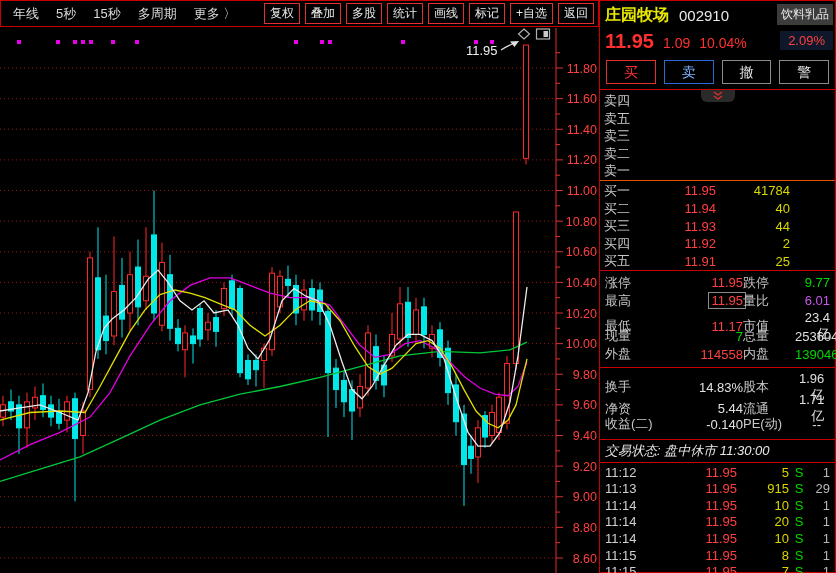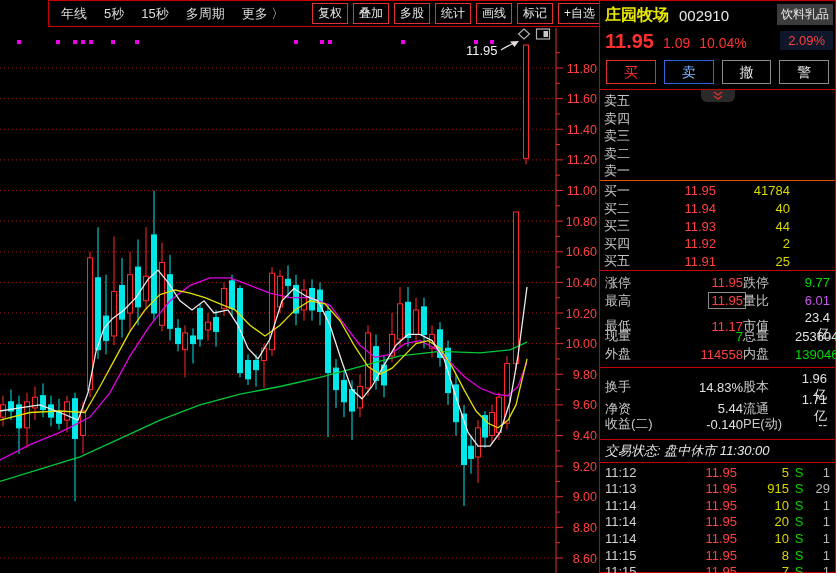--- a/index.html
+++ b/index.html
@@ -1,20 +1,20 @@
 <!DOCTYPE html>
 <html><head>
 <meta charset="utf-8">
 <style>
   html,body{margin:0;padding:0;background:#000;}
   body{width:836px;height:573px;position:relative;overflow:hidden;
        font-family:"Liberation Sans",sans-serif;color:#d8d8d8;}
   
   .topbar{position:absolute;left:0;top:0;width:599px;height:27px;
-          border:1px solid #c80000;box-sizing:border-box;display:flex;align-items:center;background:#000;margin-left:48px;}
+          border:1px solid #c80000;box-sizing:border-box;display:flex;align-items:center;background:#000;}
   .menu{display:flex;gap:17px;padding-left:12px;font-size:13px;color:#dcdcdc;white-space:nowrap;}
   .menu span{cursor:default;}
   .tb-buttons{display:flex;gap:5px;margin-left:auto;padding-right:4px;}
   .tb-btn{border:1px solid #e03030;color:#eaeaea;font-size:12px;line-height:19px;
           padding:0 5px;background:#000;white-space:nowrap;}
   
   .chart-wrap{position:absolute;left:0;top:28px;width:600px;height:545px;}
   
   .panel{position:absolute;left:599px;top:0;width:237px;height:573px;box-sizing:border-box;
          border:1px solid #c80000;background:#000;font-size:13px;}
@@ -42,21 +42,21 @@
   .book-row .lbl{color:#c8c8c8;}
   .book-row .pr{text-align:right;color:#ff4040;}
   .book-row .vl{text-align:right;color:#d8d800;}
   .sell-group{padding-top:2px;border-bottom:1px solid #e05000;}
   .buy-group{padding-top:1px;}
   .p-stats{border-bottom:1px solid #c80000;padding:3px 5px 4px 5px;}
   .stat-row{display:grid;grid-template-columns:48px 90px 52px 1fr;height:17.8px;align-items:center;}
   .stat-row .lbl{color:#c8c8c8;}
   .stat-row .v{text-align:right;}
   .boxed{border:1px solid #8a8a8a;display:inline-block;padding:0 2px;margin-right:-3px;}
-  .p-fin{border-bottom:1px solid #c80000;padding:3px 8px 4px 5px;}
+  .p-fin{border-bottom:1px solid #c80000;padding:3px 14px 4px 5px;}
   .fin-row{display:grid;grid-template-columns:56px 82px 56px 1fr;height:21.3px;align-items:center;}
   .fin-row .lbl{color:#c8c8c8;}
   .fin-row .v{text-align:right;color:#e0e0e0;}
   .p-status{border-bottom:1px solid #c80000;height:22px;line-height:22px;padding-left:5px;
             color:#e8e8e8;font-size:13px;white-space:nowrap;font-style:italic;}
   .p-ticks{padding:1px 5px 0 5px;overflow:hidden;}
   .tick-row{display:grid;grid-template-columns:44px 88px 52px 20px 1fr;height:16.6px;align-items:center;}
   .tick-row .tm{color:#d0d0d0;}
   .tick-row .pr{text-align:right;color:#ff4040;}
   .tick-row .vl{text-align:right;color:#d8d800;}
@@ -346,27 +346,27 @@
   </div>
 
   <div class="p-book">
     <div class="book-tab">
       <svg width="12" height="10" viewBox="0 0 12 10">
         <path d="M2,1 L6,4 L10,1 M2,5 L6,8 L10,5" stroke="#e03030" stroke-width="1.3" fill="none"></path>
       </svg>
     </div>
     <div class="sell-group">
       <div class="book-row">
-        <span class="lbl">卖五</span>
+        <span class="lbl">卖四</span>
         <span class="pr"></span>
         <span class="vl"></span>
           <span></span>
       </div>
       <div class="book-row">
-        <span class="lbl">卖四</span>
+        <span class="lbl">卖五</span>
         <span class="pr"></span>
         <span class="vl"></span>
           <span></span>
       </div>
       <div class="book-row">
         <span class="lbl">卖三</span>
         <span class="pr"></span>
         <span class="vl"></span>
           <span></span>
       </div>

